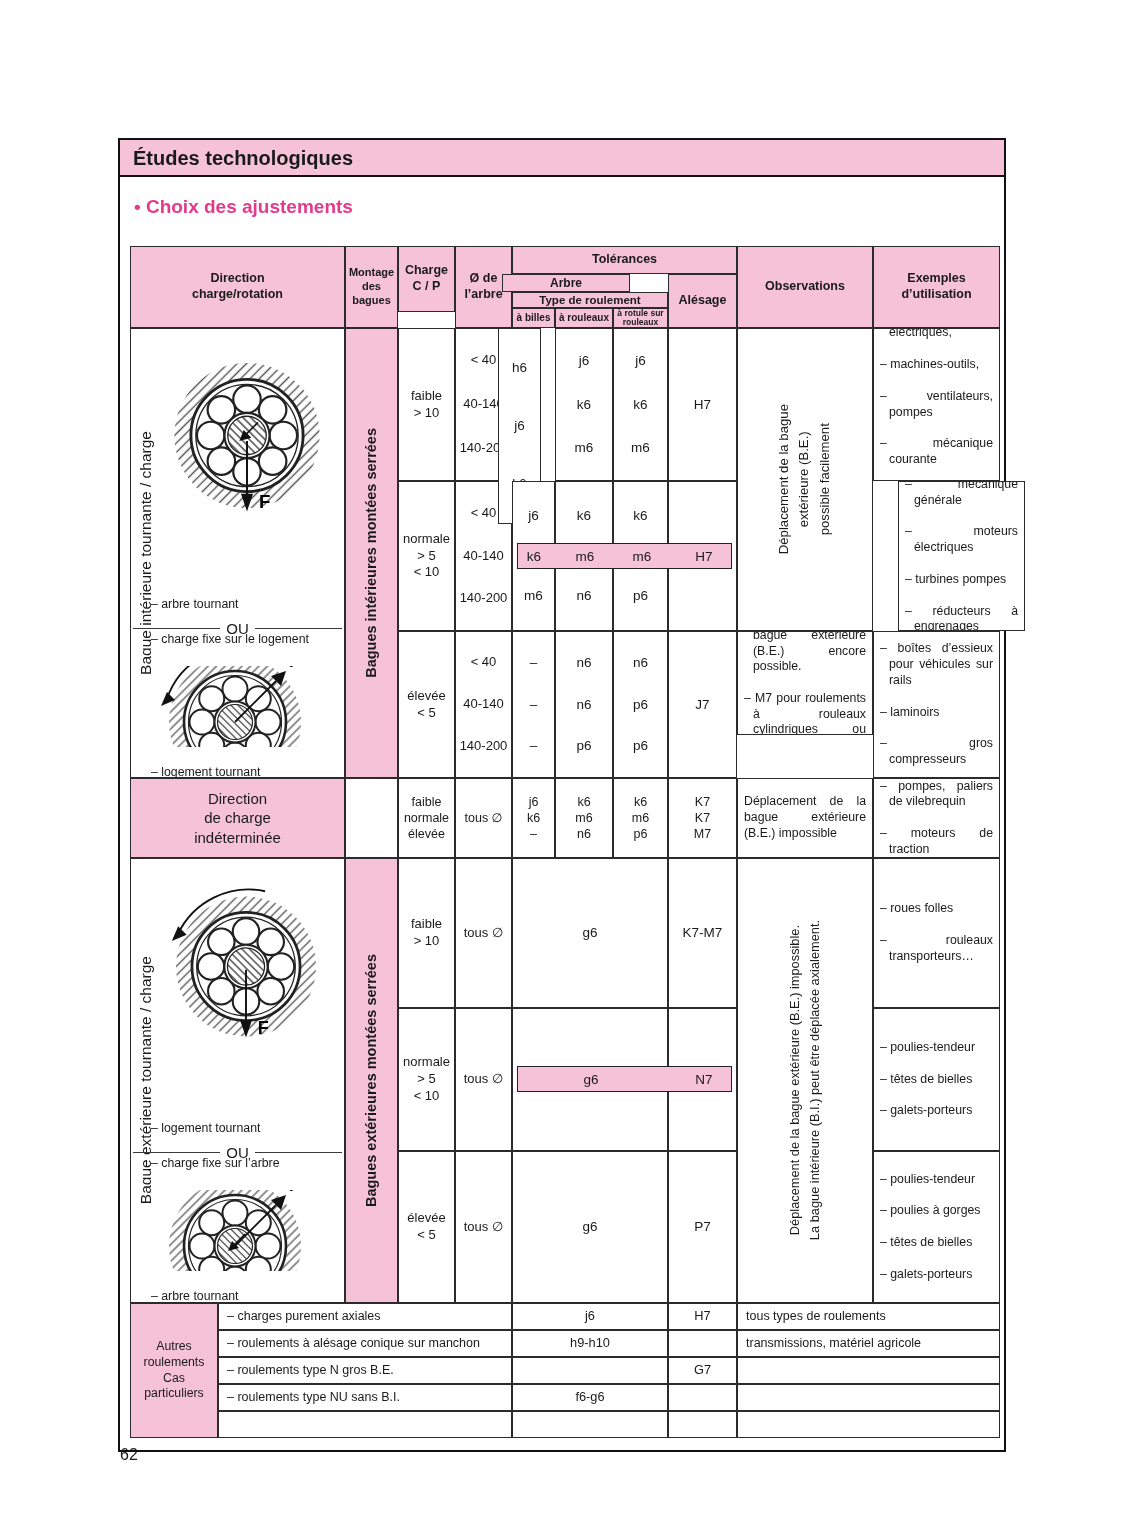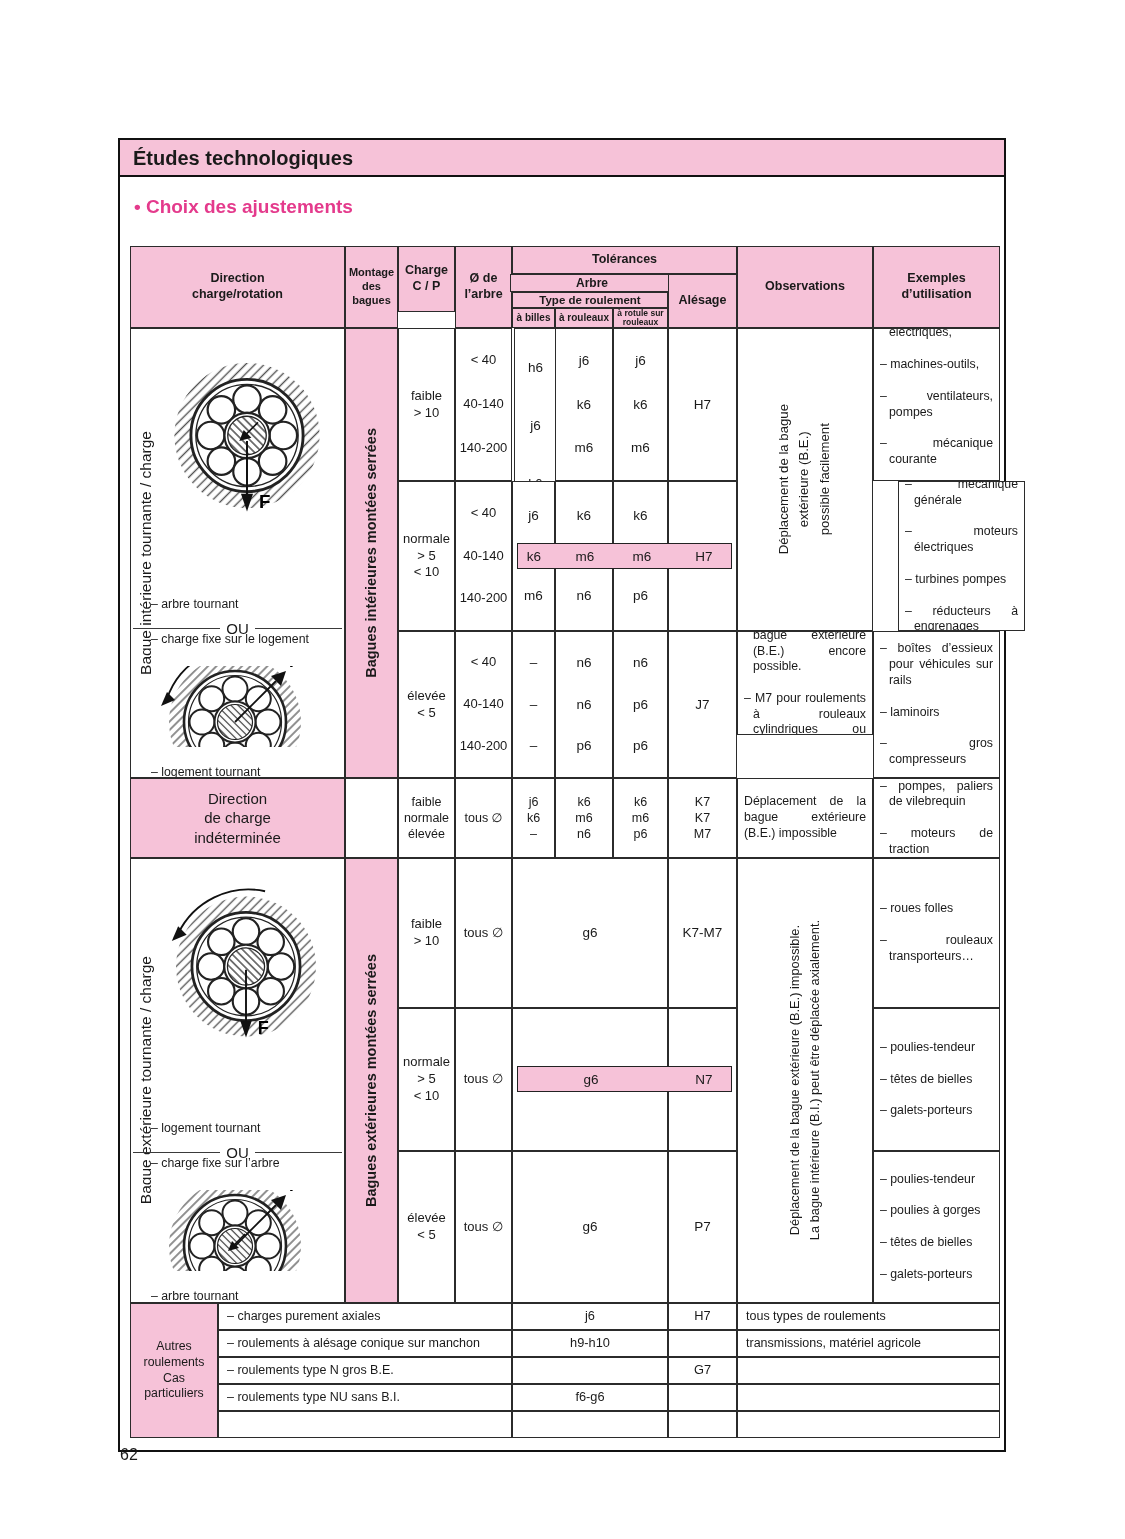--- a/index.html
+++ b/index.html
@@ -53,21 +53,21 @@
       <div class="cell pink hdr" style="left:0;top:0;width:215px;height:82px">Direction
 charge/rotation</div>
       <div class="cell pink hdr" style="left:215px;top:0;width:53px;height:82px;font-size:11px">Montage
 des
 bagues</div>
       <div class="cell pink hdr" style="left:268px;top:0;width:57px;height:66px">Charge
 C / P</div>
       <div class="cell pink hdr" style="left:325px;top:0;width:57px;height:82px">Ø de
 l’arbre</div>
       <div class="cell pink hdr" style="left:382px;top:0;width:225px;height:28px">Tolérances</div>
-      <div class="cell pink hdr" style="left:380px;top:28px;width:164px;height:18px;font-size:12px">Arbre</div>
+      <div class="cell pink hdr" style="left:372px;top:28px;width:128px;height:18px;font-size:12px">Arbre</div>
       <div class="cell pink hdr" style="left:382px;top:46px;width:156px;height:16px;font-size:11.5px">Type de roulement</div>
       <div class="cell pink hdr" style="left:382px;top:62px;width:43px;height:20px;font-size:10px">à billes</div>
       <div class="cell pink hdr" style="left:425px;top:62px;width:58px;height:20px;font-size:10px">à rouleaux</div>
       <div class="cell pink hdr" style="left:483px;top:62px;width:55px;height:20px;font-size:8.5px;line-height:1.1">à rotule sur
 rouleaux</div>
       <div class="cell pink hdr" style="left:538px;top:28px;width:69px;height:54px">Alésage</div>
       <div class="cell pink hdr" style="left:607px;top:0;width:136px;height:82px">Observations</div>
       <div class="cell pink hdr" style="left:743px;top:0;width:127px;height:82px">Exemples
 d’utilisation</div>
 
@@ -163,21 +163,21 @@
       <div class="cell stack" style="left:325px;top:82px;width:57px;height:153px;font-size:13px">
         <div>&lt; 40</div><div>40-140</div><div>140-200</div>
       </div>
       <div class="cell stack" style="left:325px;top:235px;width:57px;height:150px;font-size:13px">
         <div>&lt; 40</div><div>40-140</div><div>140-200</div>
       </div>
       <div class="cell stack" style="left:325px;top:385px;width:57px;height:147px;font-size:13px">
         <div>&lt; 40</div><div>40-140</div><div>140-200</div>
       </div>
 
-      <div class="cell stack" style="left:384px;top:82px;width:43px;height:196px">
+      <div class="cell stack" style="left:368px;top:82px;width:43px;height:196px">
         <div>h6</div><div>j6</div><div>k6</div>
       </div>
       <div class="cell stack" style="left:425px;top:82px;width:58px;height:153px">
         <div>j6</div><div>k6</div><div>m6</div>
       </div>
       <div class="cell stack" style="left:483px;top:82px;width:55px;height:153px">
         <div>j6</div><div>k6</div><div>m6</div>
       </div>
       <div class="cell" style="left:538px;top:82px;width:69px;height:153px">H7</div>
 

